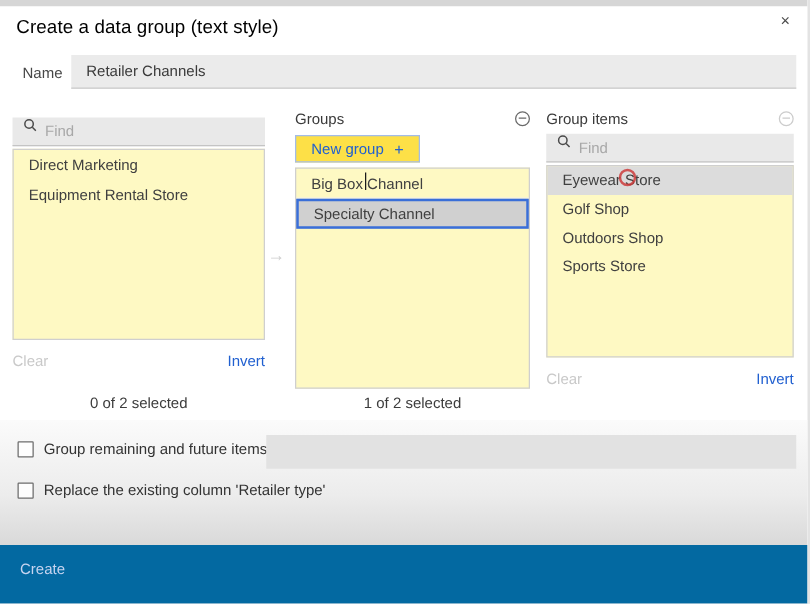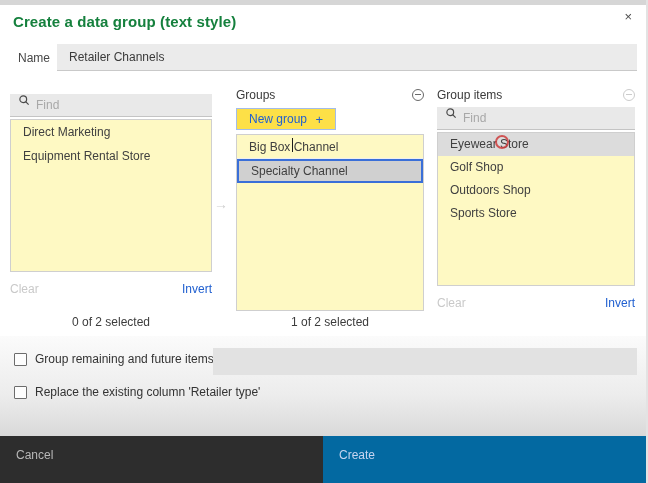--- a/index.html
+++ b/index.html
@@ -1,20 +1,20 @@
 <!DOCTYPE html>
 <html><head>
 <meta charset="utf-8">
 <style>
   * { margin:0; padding:0; box-sizing:border-box; }
   html,body { width:648px; height:483px; background:#d9d9d9; }
   body { font-family:"Liberation Sans", sans-serif; }
   .dialog { position:relative; width:648px; height:483px; background:#ffffff; overflow:hidden; border-right:2px solid #e3e3e3; }
   .top-strip { position:absolute; top:0; left:0; right:0; height:5px; background:#d6d6d6; }
-  .dlg-title { position:absolute; left:13px; top:13px; font-size:15px; font-weight:700; color:#15803d; letter-spacing:.1px; }
+  .dlg-title { position:absolute; left:13px; top:13px; font-size:15px; font-weight:400; color:#000000; letter-spacing:.1px; }
   .close-btn { position:absolute; right:14px; top:9px; font-size:13px; color:#4d4d4d; cursor:pointer; line-height:16px; }
 
   .name-label { position:absolute; left:18px; top:51px; font-size:12px; color:#474747; }
   .name-input { position:absolute; left:57px; top:44px; width:580px; height:27px; background:#ebebeb; border:none; border-bottom:1px solid #c9c9c9; padding:0 12px; font-size:12px; color:#3a3a3a; font-family:"Liberation Sans", sans-serif; outline:none; }
 
   .panel { position:absolute; top:88px; }
   .panel-left  { left:10px;  width:202px; }
   .panel-mid   { left:236px; width:188px; }
   .panel-right { left:437px; width:198px; }
   .panel-header { display:flex; justify-content:space-between; align-items:center; font-size:12px; color:#3a3a3a; height:13px; }
@@ -151,16 +151,15 @@
       <span class="chk-label">Group remaining and future items in</span>
     </div>
     <div class="disabled-field"></div>
     <div class="chk-row chk-row-2">
       <span class="checkbox"></span>
       <span class="chk-label">Replace the existing column 'Retailer type'</span>
     </div>
   </div>
 
   <div class="footer">
-    <button class="btn btn-cancel">Cancel</button>
     <button class="btn btn-create">Create</button>
   </div>
 </div>
 
 </body></html>

